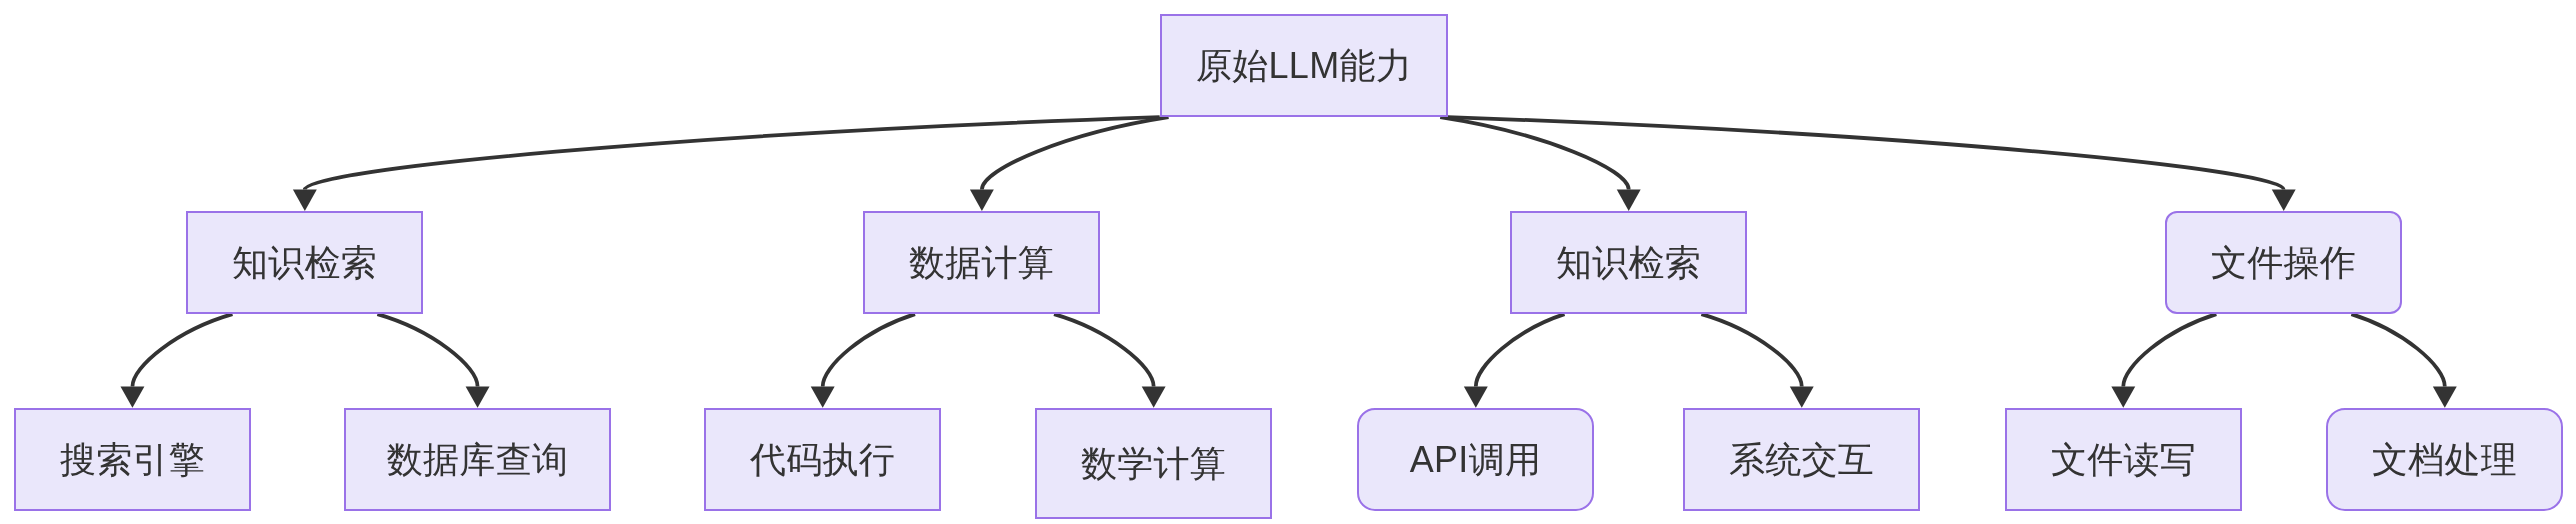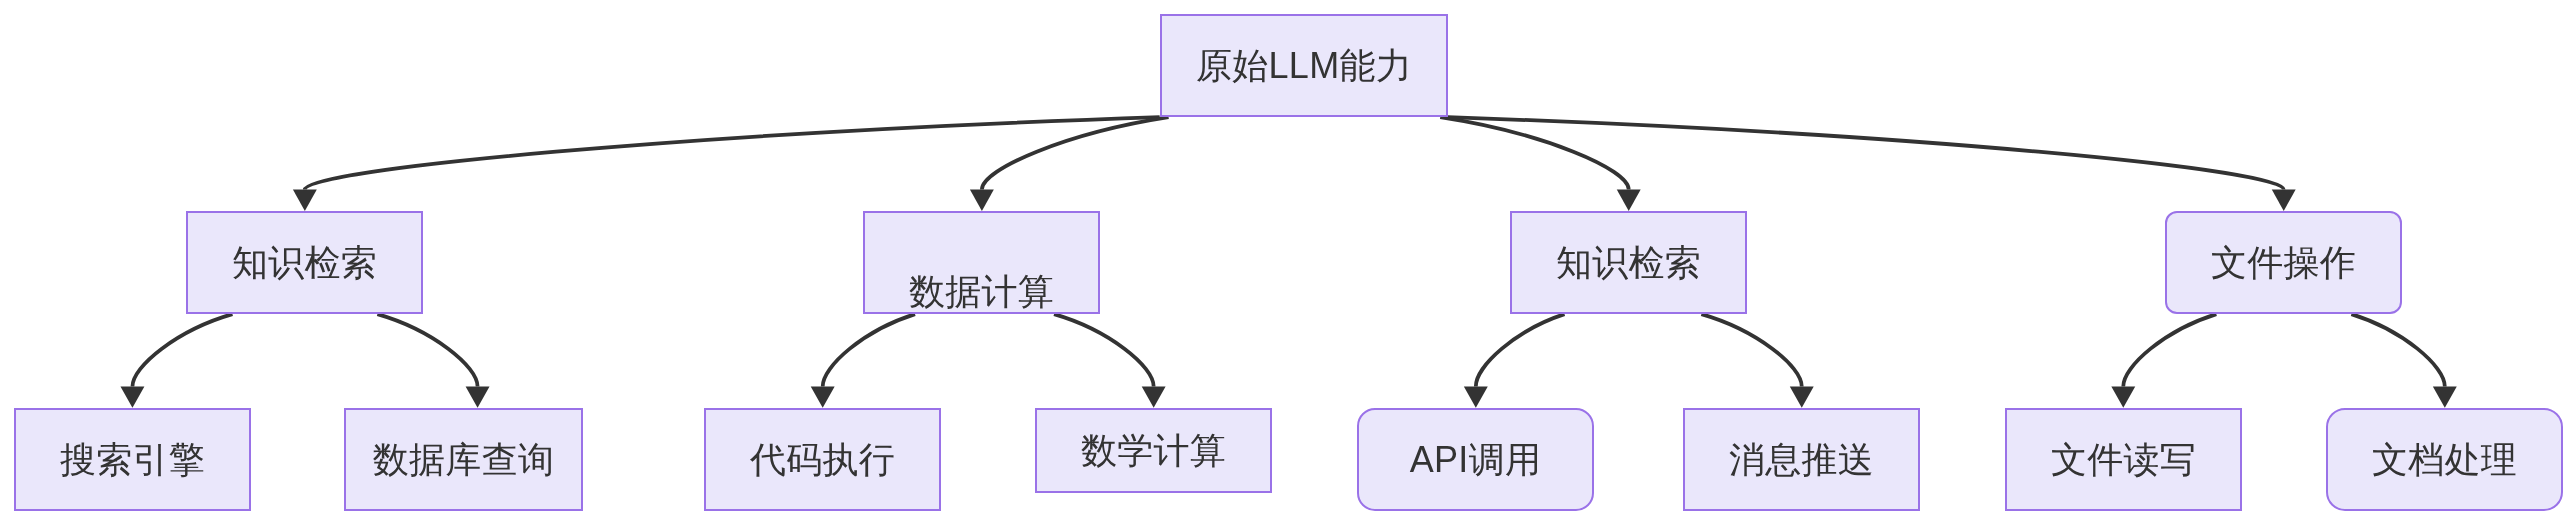--- a/index.html
+++ b/index.html
@@ -86,46 +86,46 @@
       <path d="M 3737.02 499 C 3818.684 524.3, 3885.5 581.8, 3885.5 614" class="edge-path" stroke="#333333"></path>
       <polygon points="3866.5,614 3904.5,614 3885.5,648" class="edge-head" fill="#333333"></polygon>
     </svg>
   <div id="node-layer">
       <div class="flow-node" style="left: 1160px; top: 14px; width: 288px; height: 103px; background: rgb(234, 231, 251); border-color: rgb(154, 114, 232);">
         <span class="node-label" style="color: rgb(51, 51, 51);">原始LLM能力</span>
       </div>
       <div class="flow-node" style="left: 186px; top: 211px; width: 237px; height: 103px; background: rgb(234, 231, 251); border-color: rgb(154, 114, 232);">
         <span class="node-label" style="color: rgb(51, 51, 51);">知识检索</span>
       </div>
-      <div class="flow-node" style="left: 863px; top: 211px; width: 237px; height: 103px; background: rgb(234, 231, 251); border-color: rgb(154, 114, 232); align-items: flex-end;">
+      <div class="flow-node" style="left: 863px; top: 211px; width: 237px; height: 103px; background: rgb(234, 231, 251); border-color: rgb(154, 114, 232);">
         <span class="node-label" style="color: rgb(51, 51, 51);">数据计算</span>
       </div>
       <div class="flow-node" style="left: 1510px; top: 211px; width: 237px; height: 103px; background: rgb(234, 231, 251); border-color: rgb(154, 114, 232);">
         <span class="node-label" style="color: rgb(51, 51, 51);">知识检索</span>
       </div>
       <div class="flow-node" style="left: 2165px; top: 211px; width: 237px; height: 103px; background: rgb(234, 231, 251); border-color: rgb(154, 114, 232); border-radius: 12px;">
         <span class="node-label" style="color: rgb(51, 51, 51);">文件操作</span>
       </div>
       <div class="flow-node" style="left: 14px; top: 408px; width: 237px; height: 103px; background: rgb(234, 231, 251); border-color: rgb(154, 114, 232);">
         <span class="node-label" style="color: rgb(51, 51, 51);">搜索引擎</span>
       </div>
-      <div class="flow-node" style="left: 344px; top: 408px; width: 239px; height: 103px; background: rgb(234, 231, 251); border-color: rgb(154, 114, 232);">
+      <div class="flow-node" style="left: 344px; top: 408px; width: 267px; height: 103px; background: rgb(234, 231, 251); border-color: rgb(154, 114, 232);">
         <span class="node-label" style="color: rgb(51, 51, 51);">数据库查询</span>
       </div>
       <div class="flow-node" style="left: 704px; top: 408px; width: 237px; height: 103px; background: rgb(234, 231, 251); border-color: rgb(154, 114, 232);">
         <span class="node-label" style="color: rgb(51, 51, 51);">代码执行</span>
       </div>
-      <div class="flow-node" style="left: 1035px; top: 408px; width: 237px; height: 85px; background: rgb(234, 231, 251); border-color: rgb(154, 114, 232);">
+      <div class="flow-node" style="left: 1035px; top: 408px; width: 237px; height: 111px; background: rgb(234, 231, 251); border-color: rgb(154, 114, 232);">
         <span class="node-label" style="color: rgb(51, 51, 51);">数学计算</span>
       </div>
       <div class="flow-node" style="left: 1357px; top: 408px; width: 237px; height: 103px; background: rgb(234, 231, 251); border-color: rgb(154, 114, 232); border-radius: 18px;">
         <span class="node-label" style="color: rgb(51, 51, 51);">API调用</span>
       </div>
       <div class="flow-node" style="left: 1683px; top: 408px; width: 237px; height: 103px; background: rgb(234, 231, 251); border-color: rgb(154, 114, 232);">
-        <span class="node-label" style="color: rgb(51, 51, 51);">消息推送</span>
+        <span class="node-label" style="color: rgb(51, 51, 51);">系统交互</span>
       </div>
       <div class="flow-node" style="left: 2005px; top: 408px; width: 237px; height: 103px; background: rgb(234, 231, 251); border-color: rgb(154, 114, 232);">
         <span class="node-label" style="color: rgb(51, 51, 51);">文件读写</span>
       </div>
       <div class="flow-node" style="left: 2326px; top: 408px; width: 237px; height: 103px; background: rgb(234, 231, 251); border-color: rgb(154, 114, 232); border-radius: 19px;">
         <span class="node-label" style="color: rgb(51, 51, 51);">文档处理</span>
       </div>
     </div>
 </div>
 

